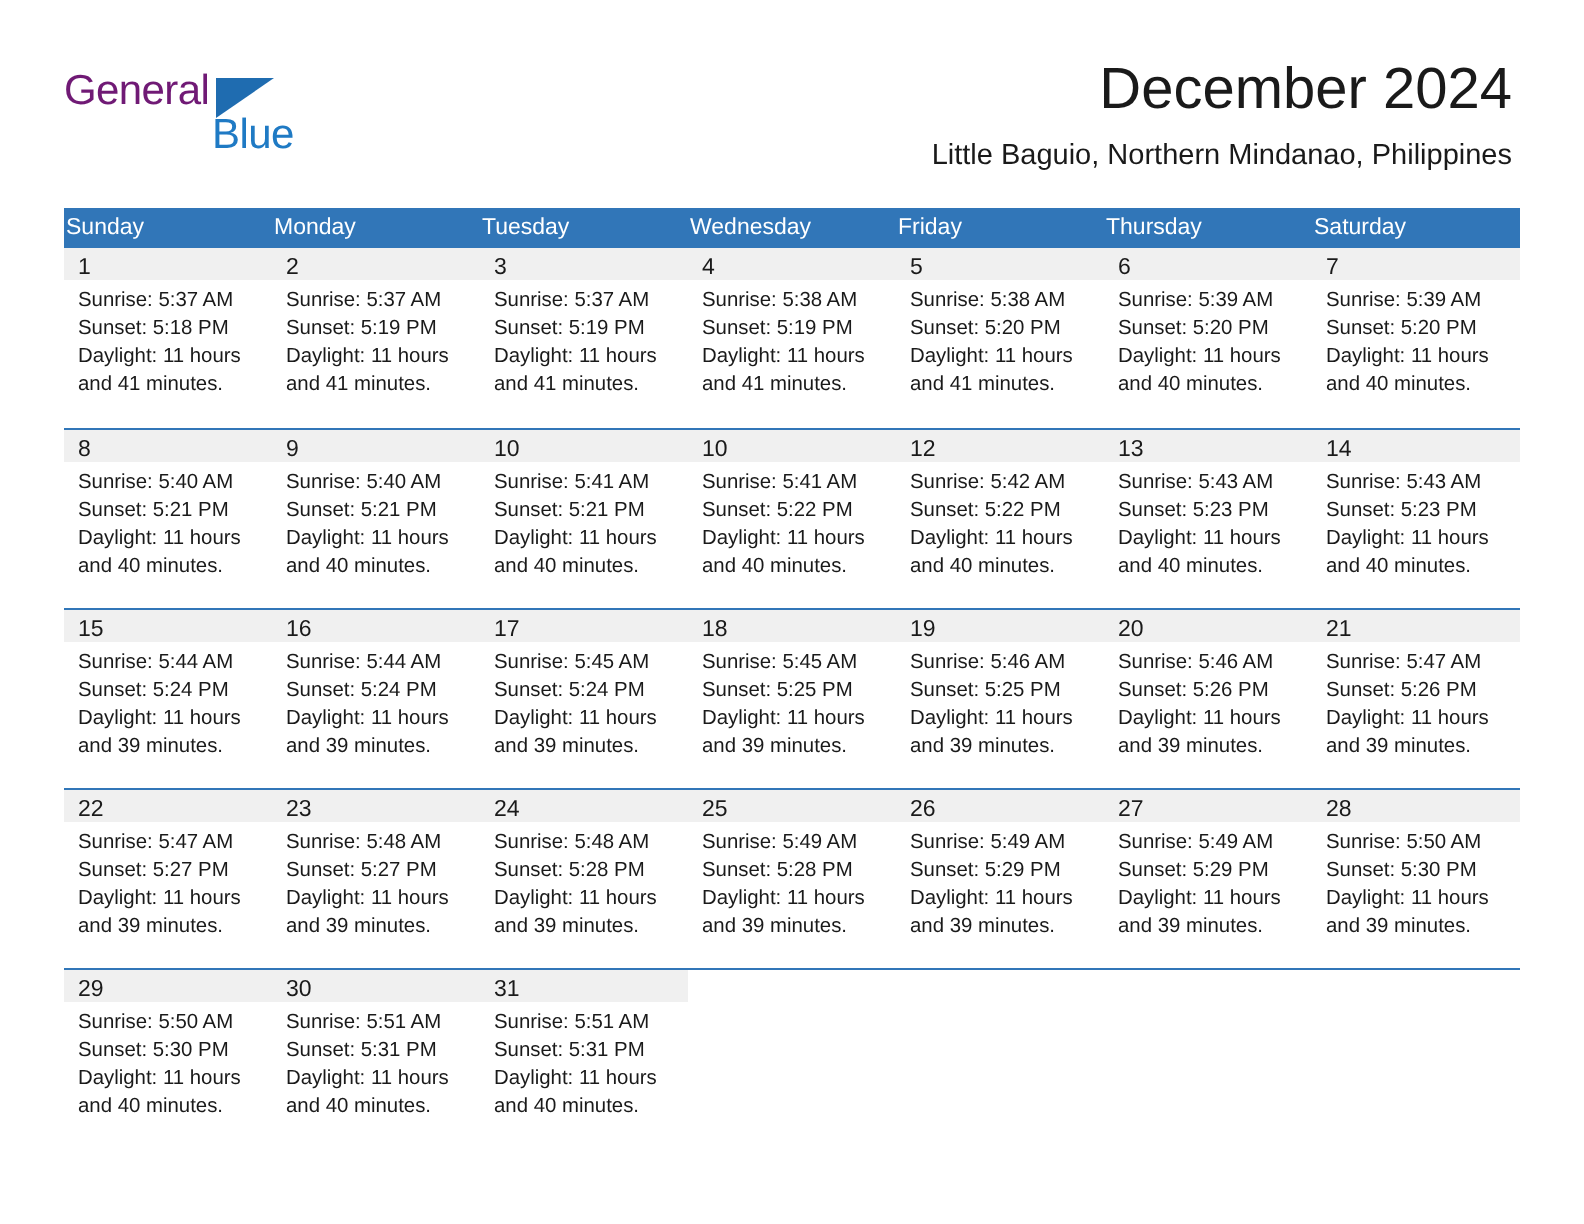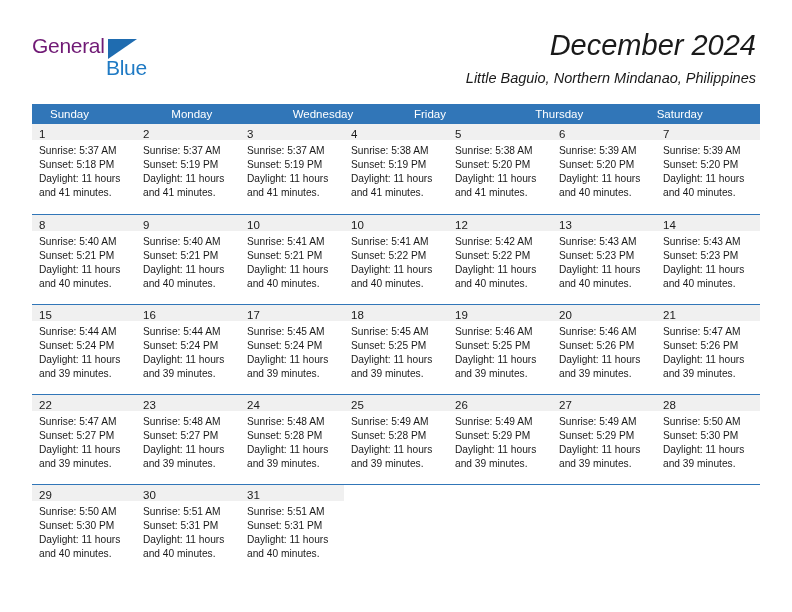--- a/index.html
+++ b/index.html
@@ -65,21 +65,20 @@
     color: #1f7ac4;
     font-family: "Liberation Sans", sans-serif;
     margin-left: 16px;
   }
 
   .title-block {
     position: absolute;
     right: 36px;
     top: 28px;
     text-align: right;
-    font-style: italic;
   }
   .cal-title {
     font-size: 29px;
     font-weight: normal;
     color: #1a1a1a;
     line-height: 34px;
     white-space: nowrap;
   }
   .cal-subtitle {
     margin-top: 7px;
@@ -101,21 +100,21 @@
     display: flex;
     width: 728px;
     background: #3176b8;
     height: 20px;
   }
   .weekday {
     flex: 1 1 0;
     font-size: 11.5px;
     color: #ffffff;
     line-height: 20px;
-    padding-left: 18px;
+    padding-left: 1px;
     box-sizing: border-box;
     white-space: nowrap;
   }
 
   .week-row {
     display: flex;
     width: 728px;
     height: 90px;
     border-top: 1px solid #3176b8;
     box-sizing: border-box;
@@ -174,20 +173,21 @@
       <div class="cal-title">December 2024</div>
       <div class="cal-subtitle">Little Baguio, Northern Mindanao, Philippines</div>
     </div>
 
   </div>
 
   <div class="calendar">
     <div class="weekday-row" id="weekday-row">
         <div class="weekday">Sunday</div>
         <div class="weekday">Monday</div>
+        <div class="weekday">Tuesday</div>
         <div class="weekday">Wednesday</div>
         <div class="weekday">Friday</div>
         <div class="weekday">Thursday</div>
         <div class="weekday">Saturday</div>
       </div>
     <div id="weeks-container">
         <div class="week-row first">
           <div class="day-cell">
             <div class="day-number-band"><span class="day-number">1</span></div>
             <div class="day-body">

